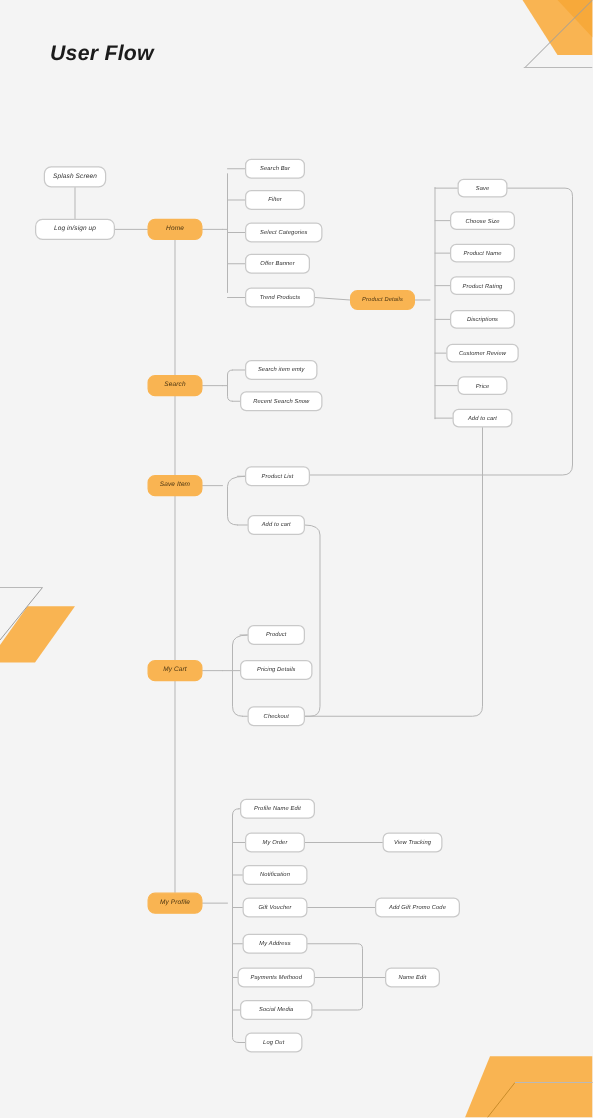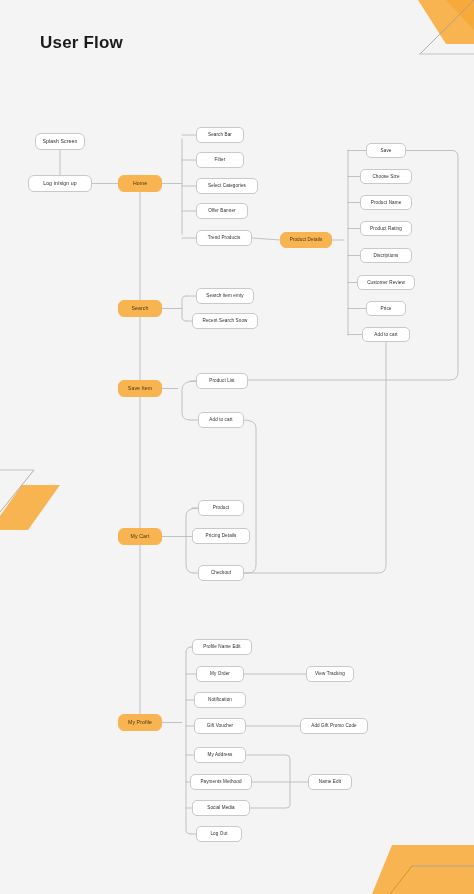--- a/index.html
+++ b/index.html
@@ -14,20 +14,21 @@
     overflow: hidden;
     font-family: "Liberation Sans", sans-serif;
     background: #f4f4f4;
   }
 
   #canvas {
     position: absolute;
     inset: 0;
     width: 474px;
     height: 894px;
+    font-style: italic;
   }
 
   #deco-layer, #edge-layer {
     position: absolute;
     left: 0; top: 0;
     width: 474px;
     height: 894px;
     pointer-events: none;
   }
 

